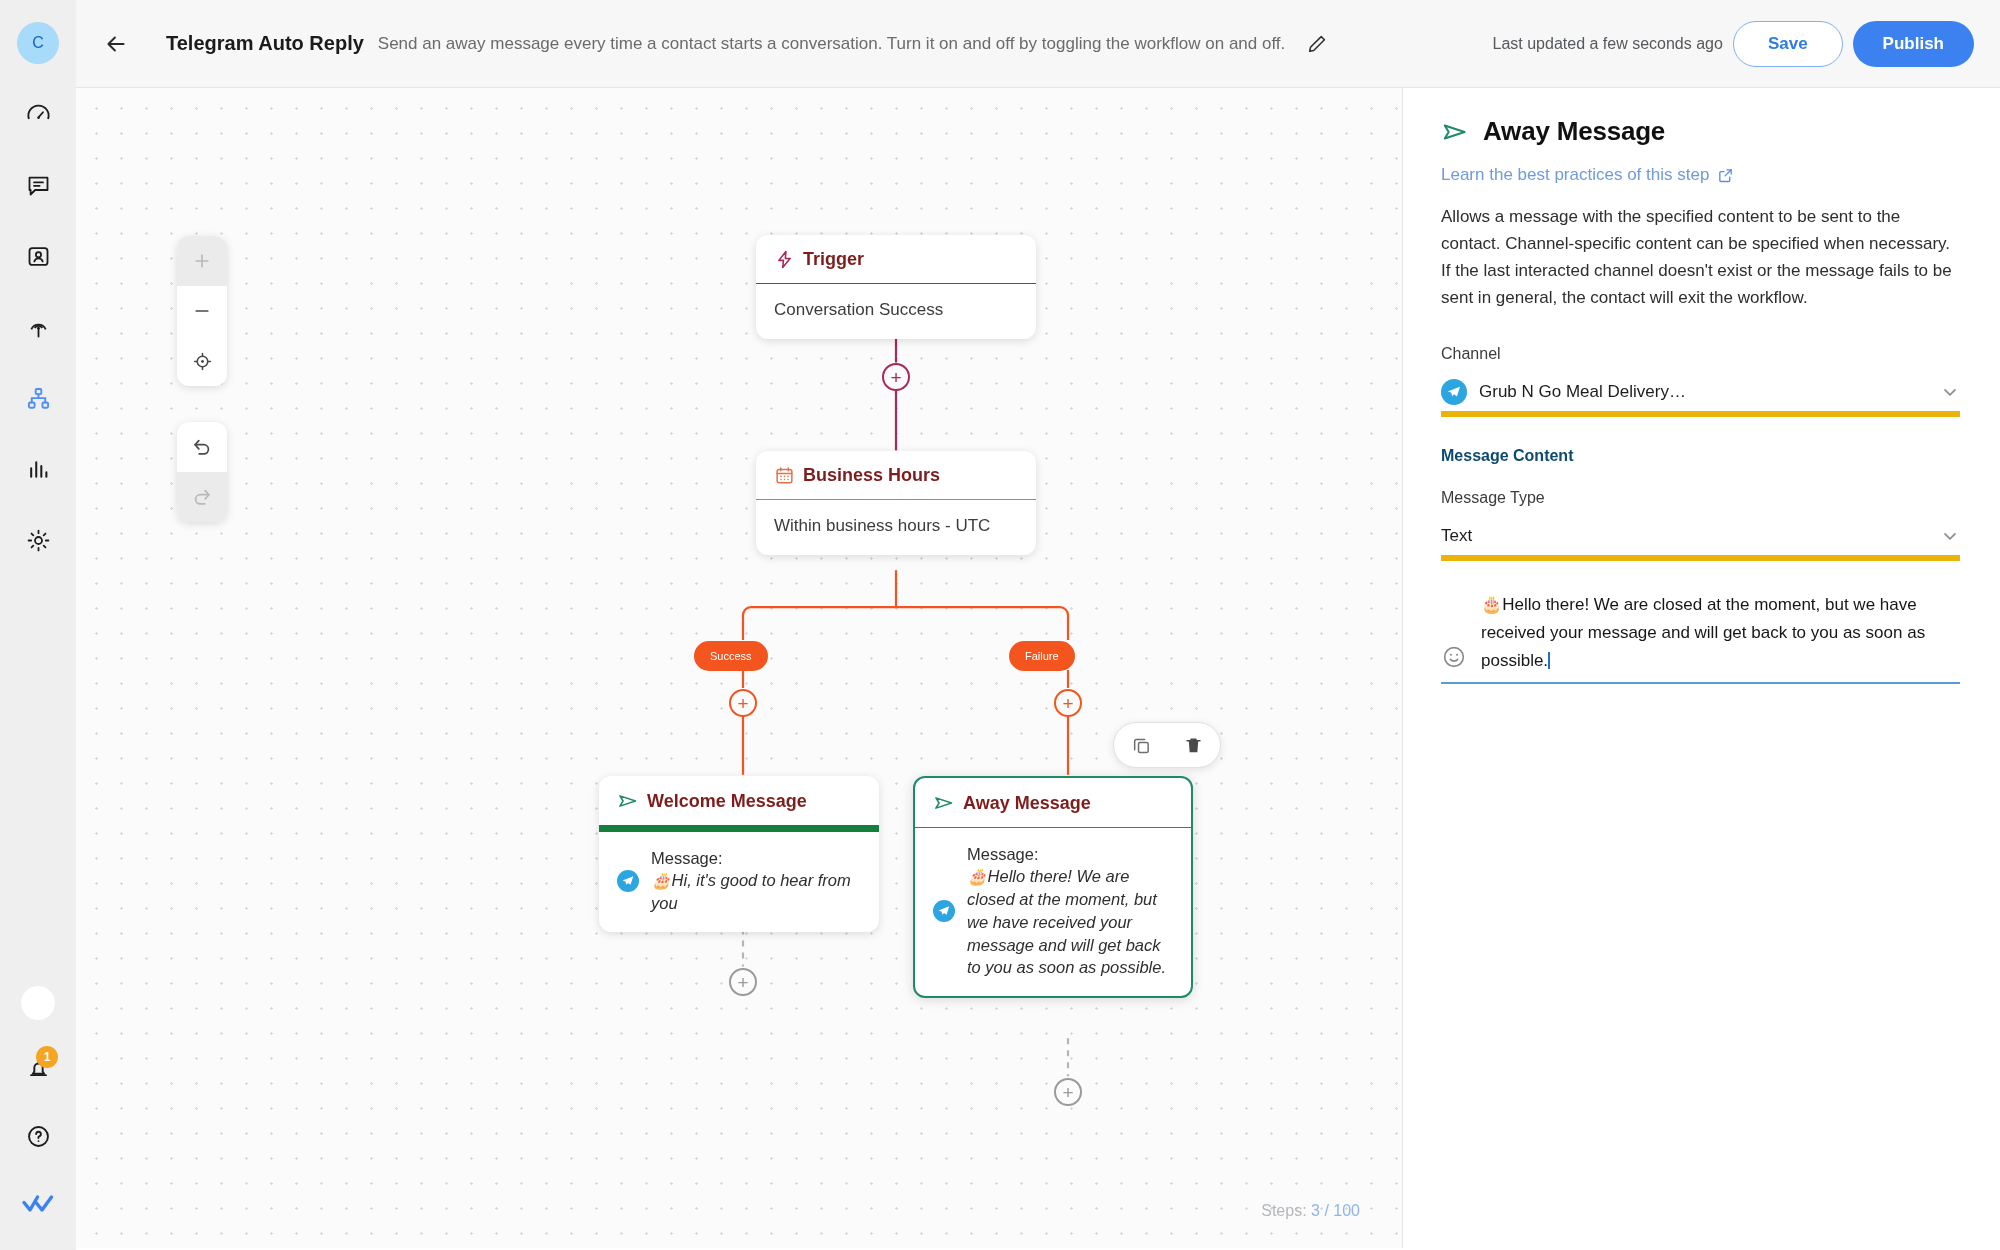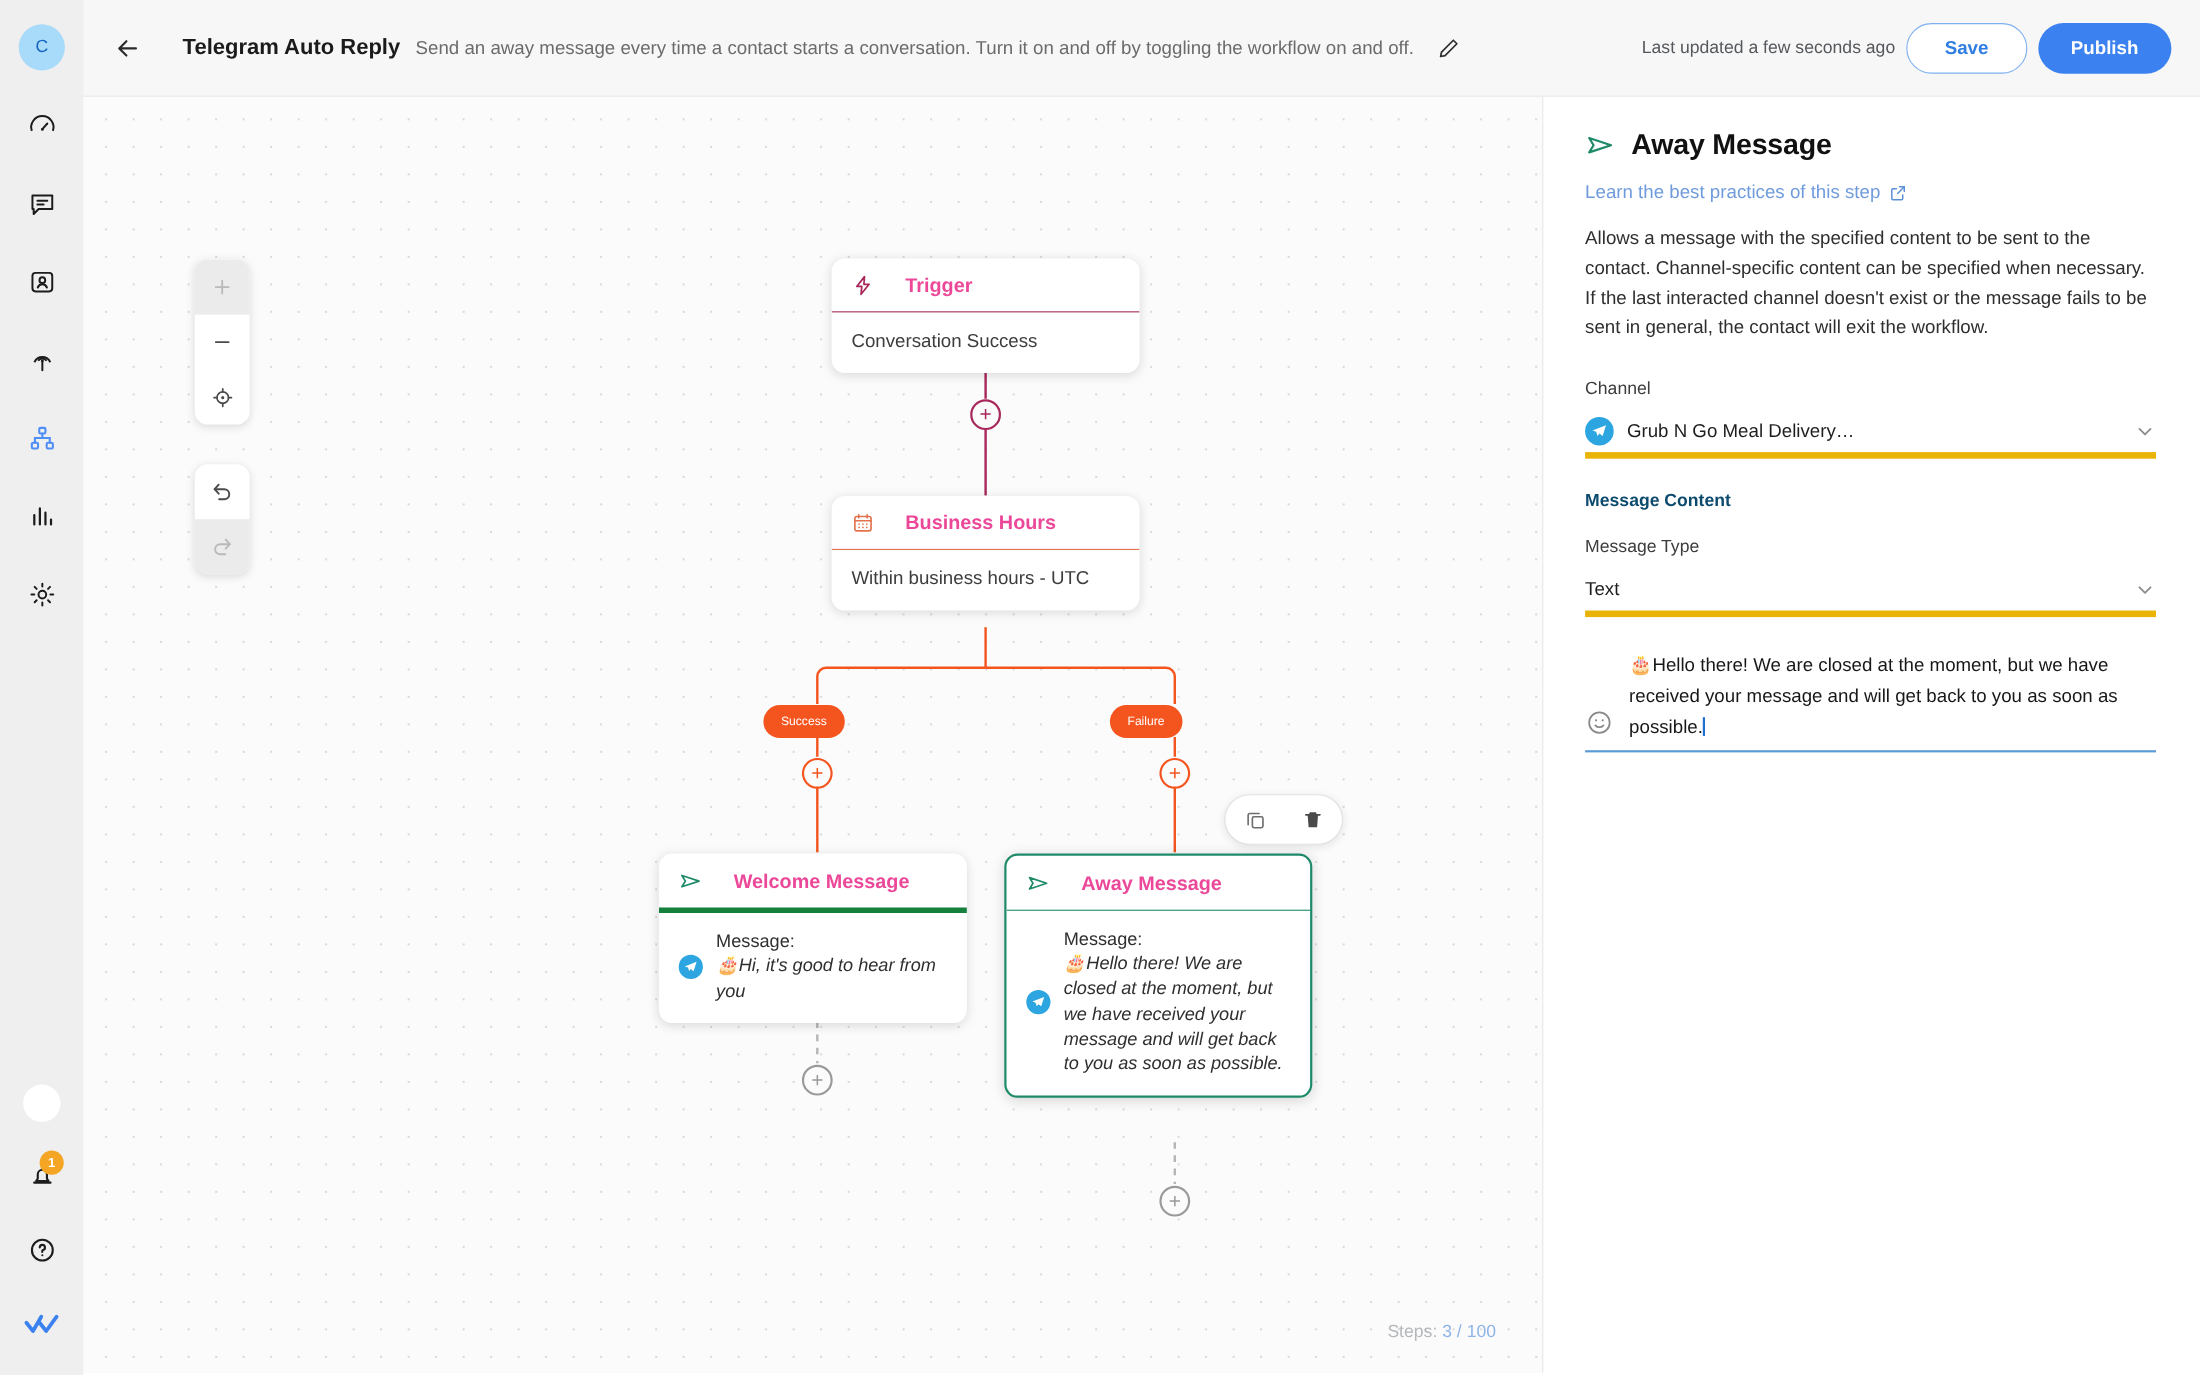--- a/index.html
+++ b/index.html
@@ -90,32 +90,32 @@
   }
   .ctrl-item.disabled { background: #ebebeb; color: #b9b9b9; cursor: default; }
 
   .svg-layer { position: absolute; inset: 0; width: 100%; height: 100%; pointer-events: none; }
 
   .node {
     position: absolute; background: #fff; border-radius: 12px;
     box-shadow: 0 2px 10px rgba(0,0,0,.13); overflow: hidden;
   }
   .node-head {
-    display: flex; align-items: center; gap: 28px;
-    padding: 14px 18px 13px 18px; font-size: 18px; font-weight: 700; color: #ec4899;
+    display: flex; align-items: center; gap: 8px;
+    padding: 14px 18px 13px 18px; font-size: 18px; font-weight: 700; color: #7f1d1d;
   }
   .node-body { padding: 15px 18px 17px 18px; font-size: 17px; color: #3c3c3c; line-height: 1.35; }
   .node-trigger { left: 680px; top: 147px; width: 280px; }
   .node-trigger .node-head { border-bottom: 1px solid #a8285c; }
   .node-hours { left: 680px; top: 363px; width: 280px; }
   .node-hours .node-head { border-bottom: 1px solid #e3714c; }
 
   .node-msg { width: 280px; }
   .node-welcome { left: 523px; top: 688px; }
-  .node-welcome .node-head { border-bottom: 5px solid #15803d; }
+  .node-welcome .node-head { border-bottom: 7px solid #15803d; }
   .node-away {
     left: 837px; top: 688px; border: 2px solid #1e8a6a;
     box-shadow: 0 2px 12px rgba(0,0,0,.14);
   }
   .node-away .node-head { border-bottom: 1px solid #1e8a6a; }
   .msg-row { display: flex; align-items: center; gap: 12px; }
   .msg-text { font-size: 16.5px; color: #2f2f2f; line-height: 1.38; }
   .msg-label { color: #2f2f2f; font-size: 16.5px; }
   .msg-quote { font-style: italic; }
 

